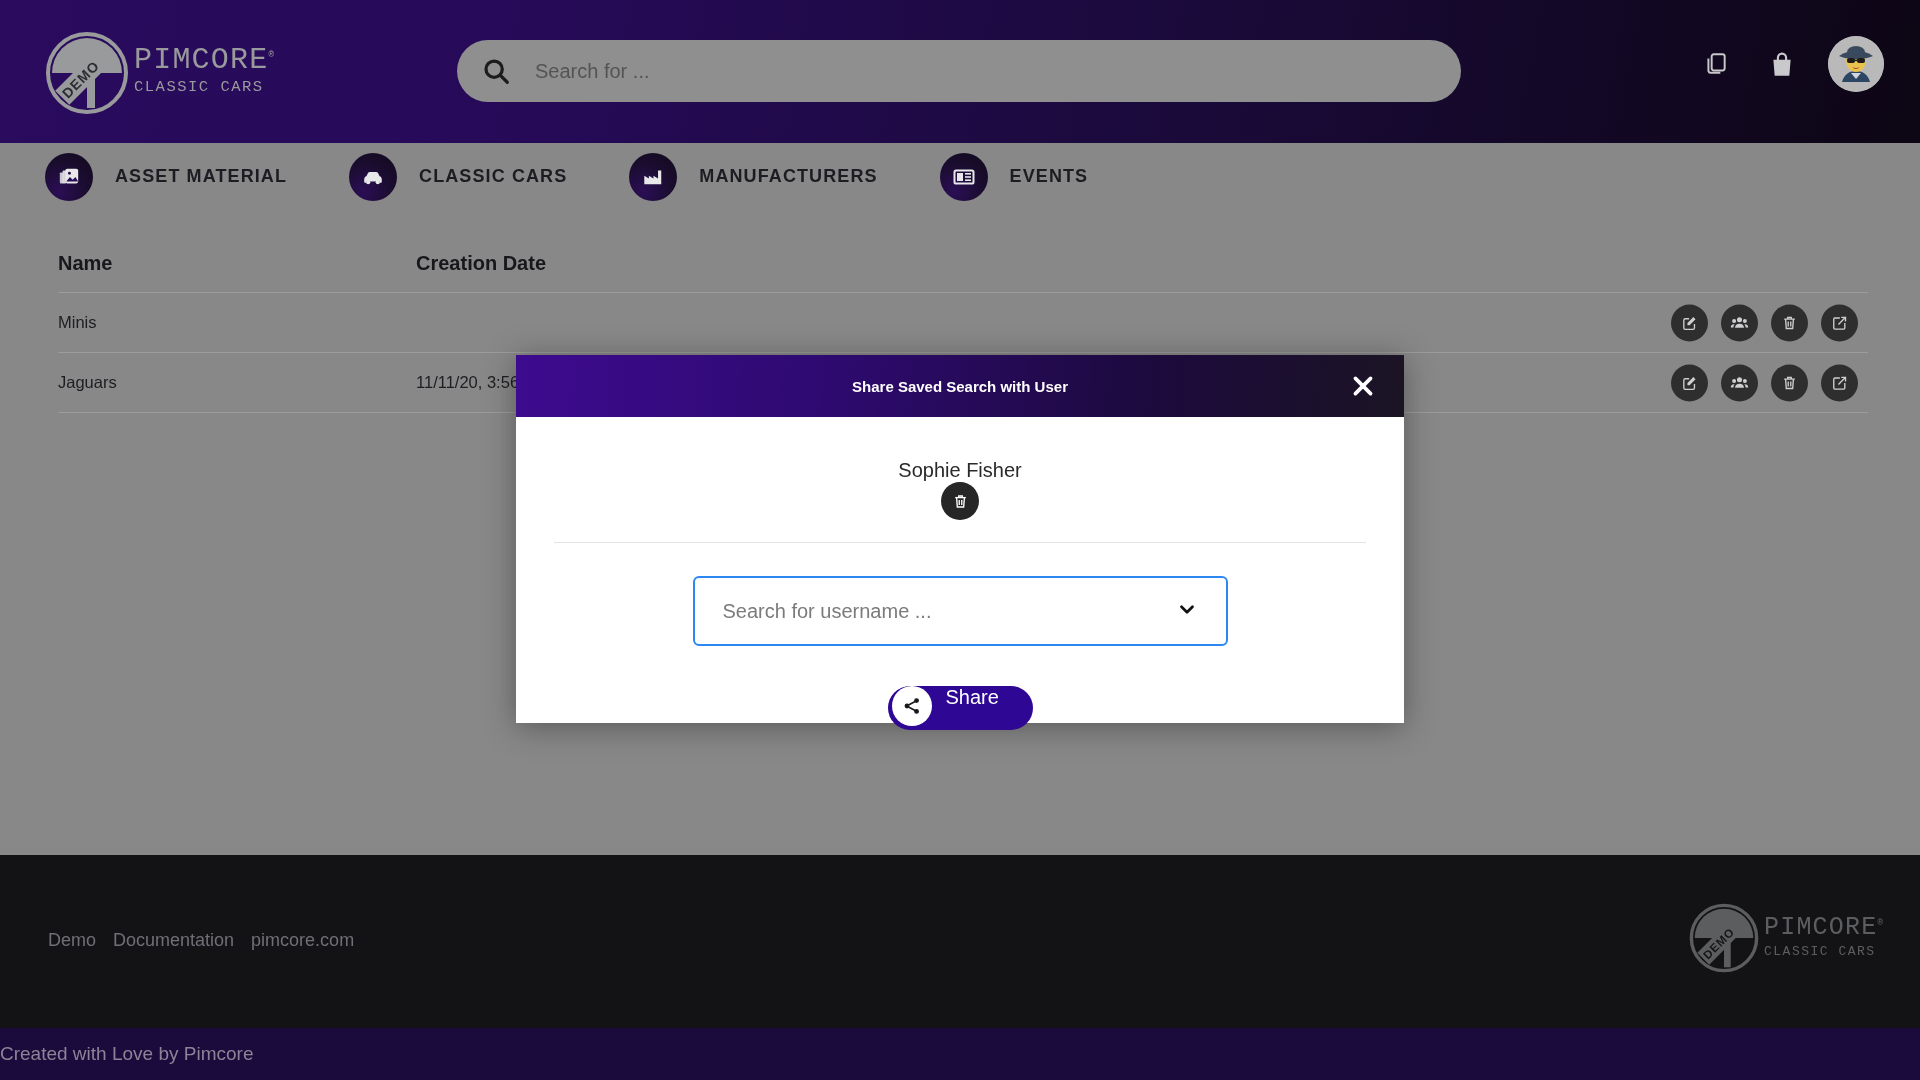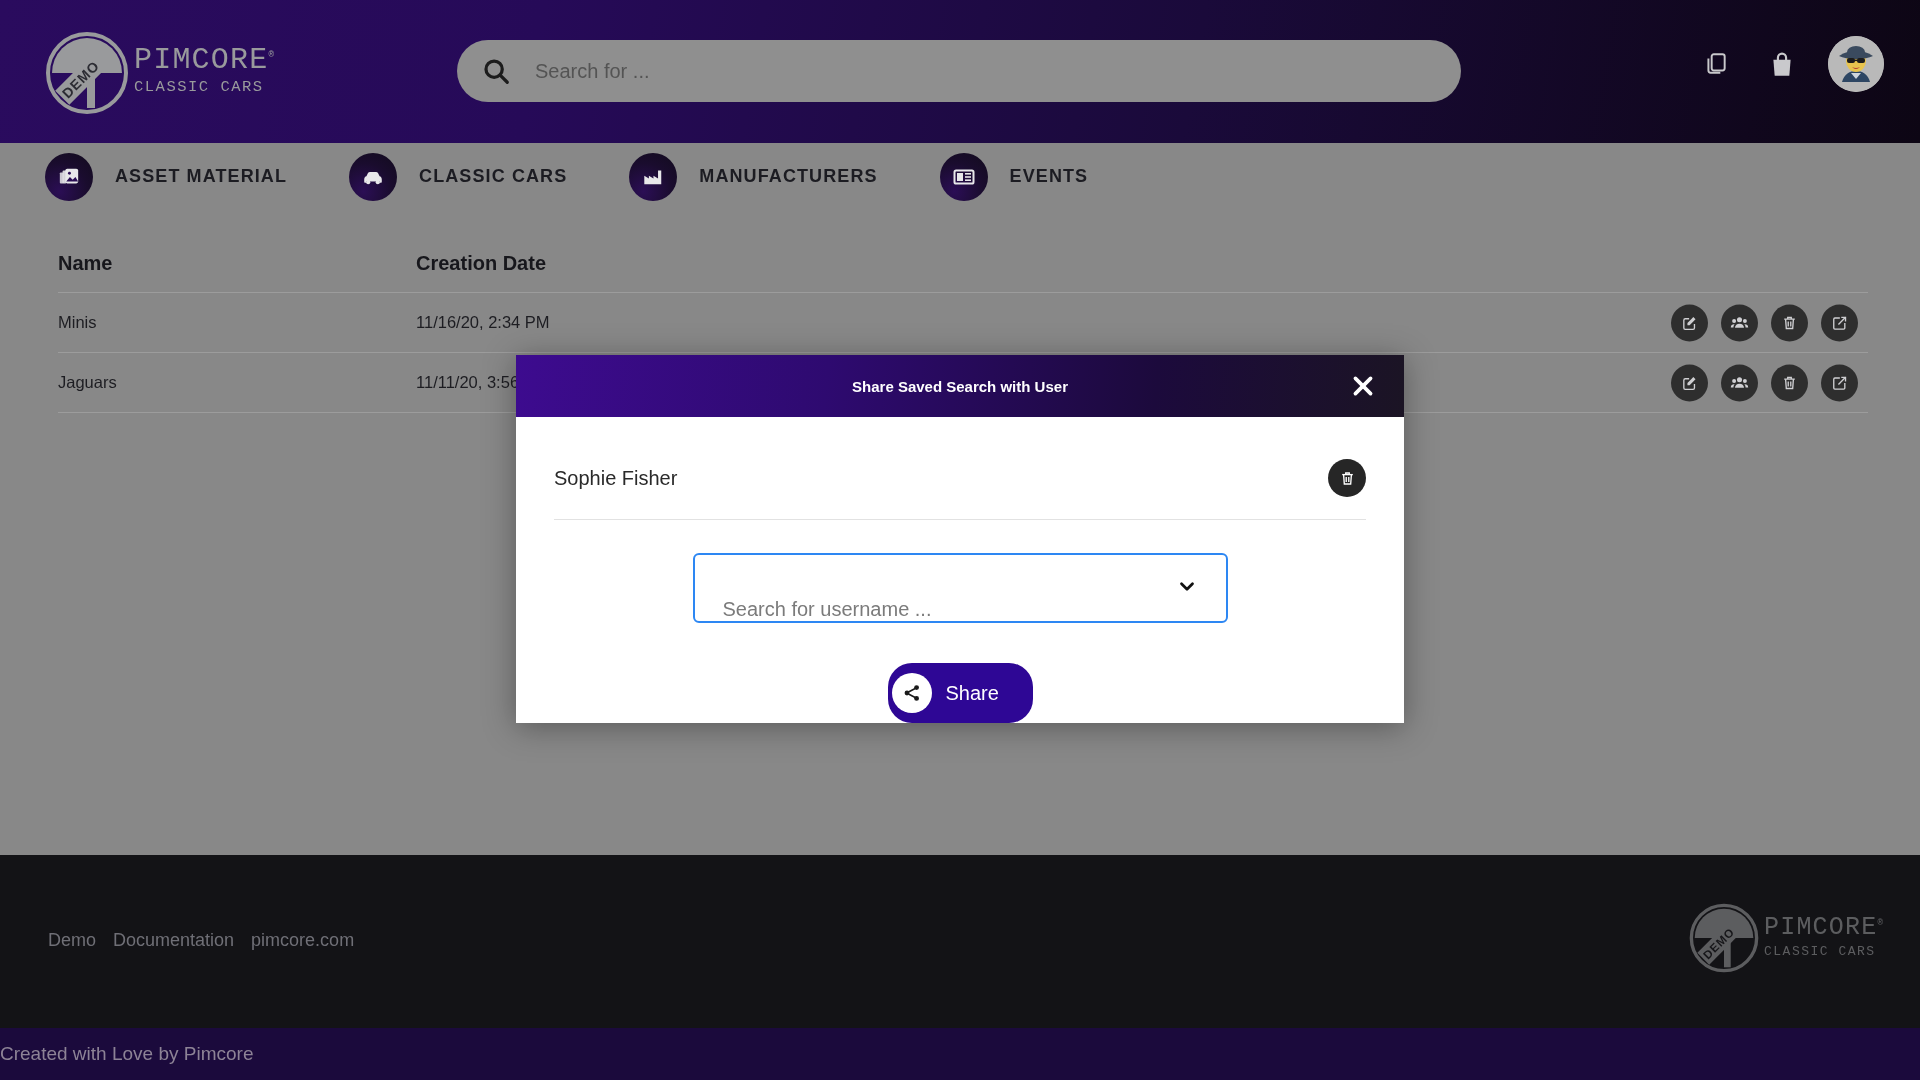--- a/index.html
+++ b/index.html
@@ -148,40 +148,40 @@
   }
   .modal-title { color: #fff; font-size: 15px; font-weight: 700; }
   .modal-close {
     position: absolute; right: 24px; top: 50%; transform: translateY(-50%);
     width: 34px; height: 34px; display: flex; align-items: center; justify-content: center;
     cursor: pointer;
   }
   .modal-body { padding: 42px 38px 0 38px; }
   .user-row {
     display: flex; align-items: center; justify-content: space-between;
-    padding-bottom: 22px; border-bottom: 1px solid #e2e2e2;
+    padding-bottom: 22px; border-bottom: 1px solid #e2e2e2; flex-direction: column;
   }
   .user-name { font-size: 20px; color: #2a2a2a; }
   .user-del {
     width: 38px; height: 38px; border-radius: 50%; background: #262626;
     display: flex; align-items: center; justify-content: center; cursor: pointer;
   }
   .select-wrap {
     margin: 33px auto 0 auto; width: 535px; height: 70px;
     border: 2px solid #2d87f3; border-radius: 6px;
-    display: flex; align-items: flex-end; position: relative; cursor: pointer;
+    display: flex; align-items: center; position: relative; cursor: pointer;
   }
   .select-text { font-size: 20px; color: #7b7b7b; padding-left: 28px; }
   .select-chev { position: absolute; right: 28px; top: 50%; transform: translateY(-50%); }
   .modal-foot {
     display: flex; justify-content: center; margin-top: 40px;
   }
   .share-btn {
-    height: 60px; min-width: 145px; border-radius: 24px; background: #2e0795;
-    border: none; display: flex; align-items: center; padding: 0 26px 0 4px;
+    height: 44px; min-width: 145px; border-radius: 24px; background: #2e0795;
+    border: none; display: flex; padding: 0 26px 0 4px;
     cursor: pointer;
   }
   .share-ico-circle {
     width: 40px; height: 40px; border-radius: 50%; background: #fff;
     display: flex; align-items: center; justify-content: center; flex: none;
   }
   .share-label { color: #fff; font-size: 20px; margin-left: 14px; }
 </style>
 </head>
 <body>
@@ -303,21 +303,20 @@
   <div class="content">
     <div class="table">
 
       <div class="t-head">
         <div class="col-name">Name</div>
         <div class="col-date">Creation Date</div>
       </div>
 
       <div class="t-row">
         <div class="cell col-name">Minis</div>
-        <div class="cell col-date">11/16/20, 2:34 PM</div>
         <div class="row-actions">
           <div class="act-btn">
             <svg width="17" height="17" viewBox="0 0 24 24" fill="none" stroke="#cfcfd2" stroke-width="1.9">
               <path d="M19 13.5 V19 a2 2 0 0 1 -2 2 H6 a2 2 0 0 1 -2 -2 V8 a2 2 0 0 1 2 -2 h5.5"></path>
               <path d="M17.5 3.6 l3 3 l-8.4 8.4 h-3 v-3 z" fill="#cfcfd2" stroke="none"></path>
             </svg>
           </div>
           <div class="act-btn">
             <svg width="19" height="19" viewBox="0 0 24 24" fill="#cfcfd2">
               <circle cx="12" cy="8" r="3.2"></circle>

